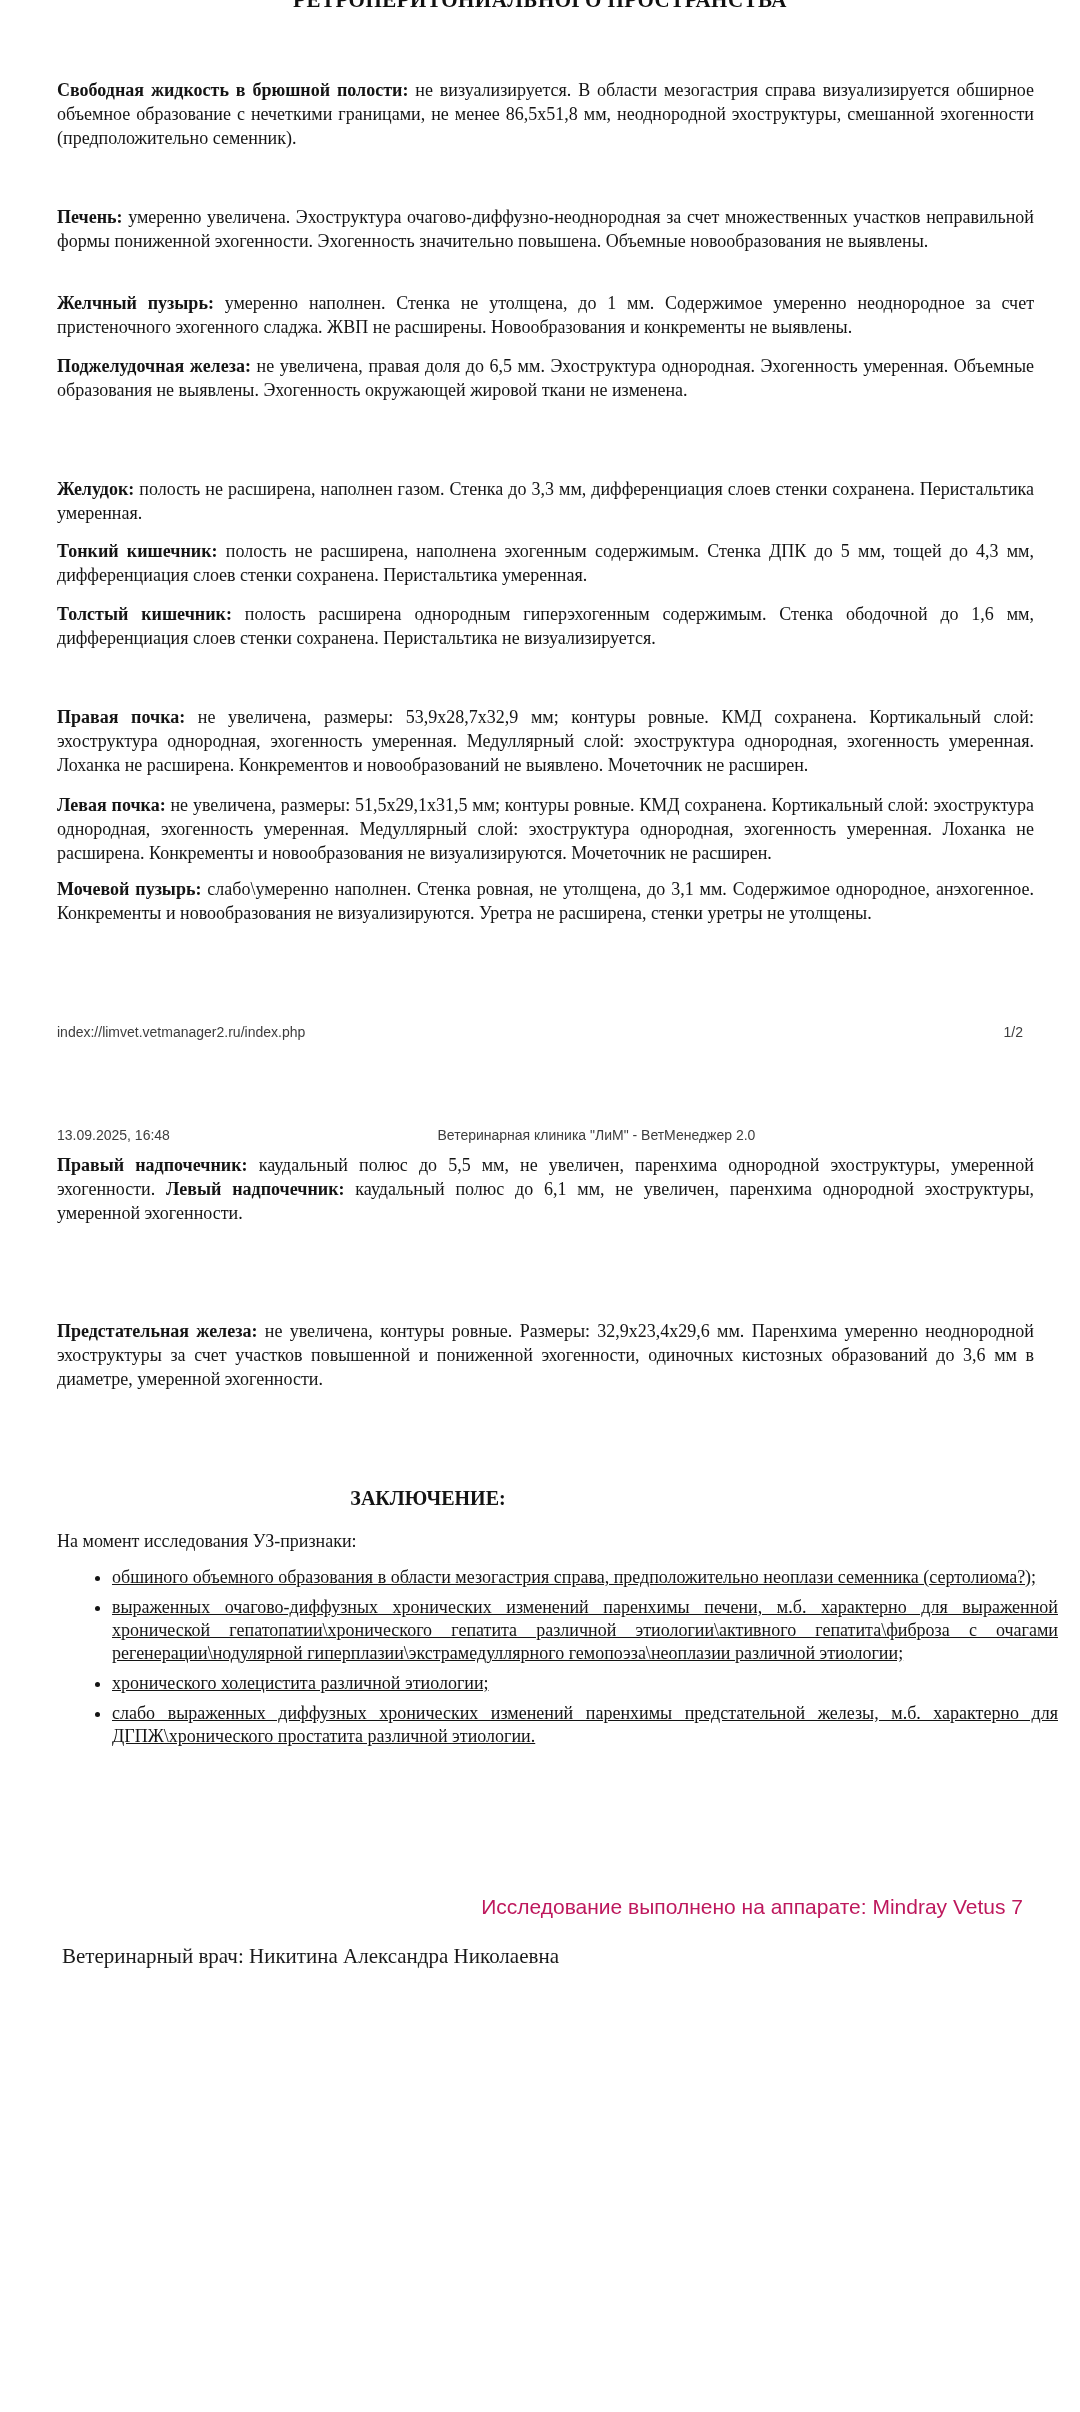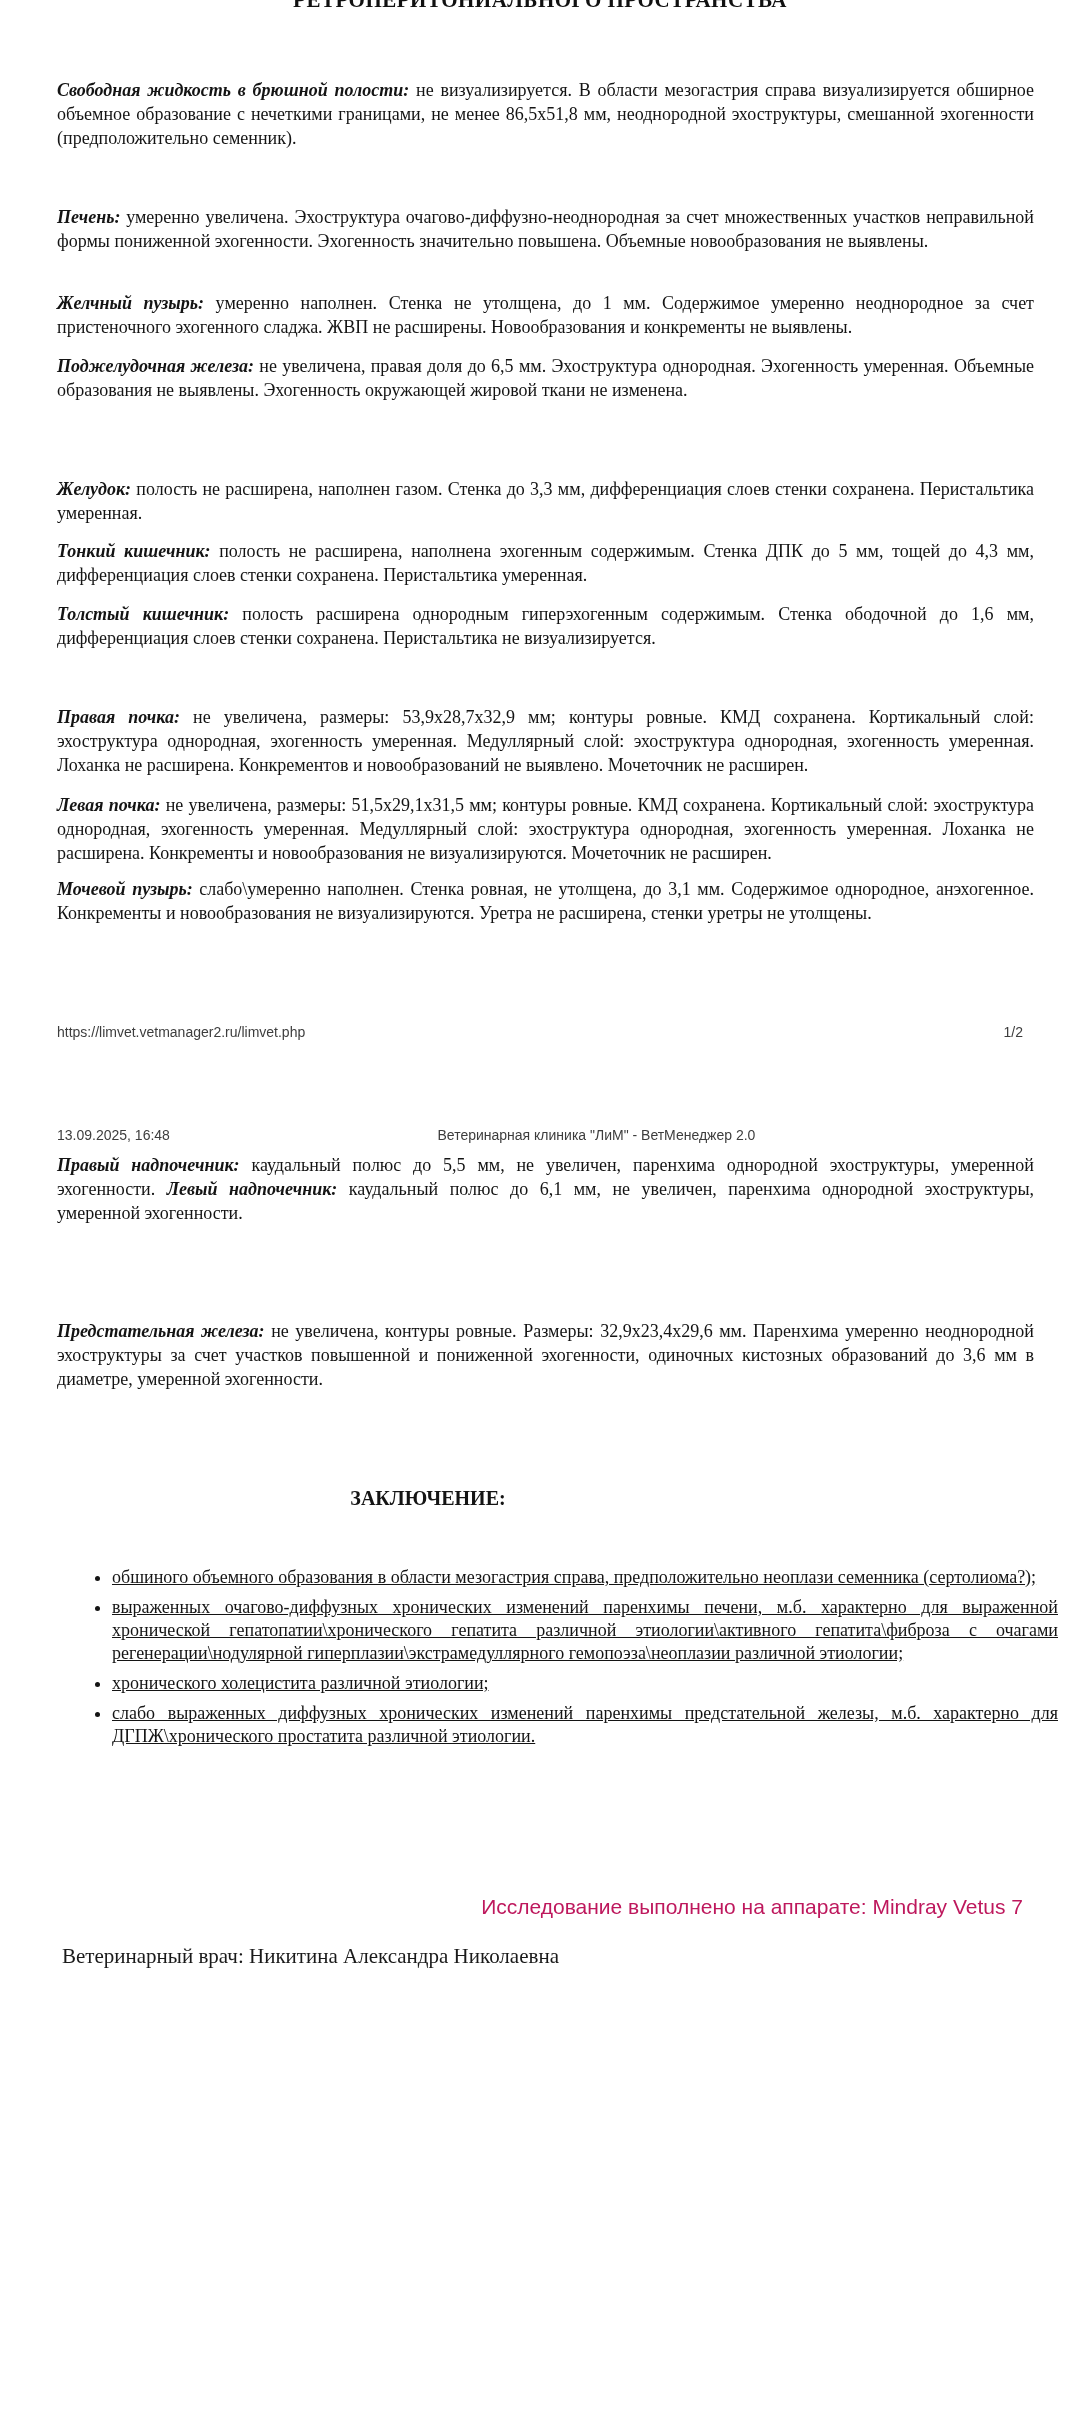--- a/index.html
+++ b/index.html
@@ -13,21 +13,21 @@
   }
   .doc-title {
     position:absolute; top:-12px; left:0; width:1080px;
     text-align:center; font-weight:bold; font-size:21px; line-height:24px;
     letter-spacing:0.5px; color:#111;
   }
   .body-para {
     position:absolute; left:57px; width:977px; margin:0;
     font-size:18px; line-height:24px; text-align:justify;
   }
-  .body-para b { font-weight:bold;font-style:italic; }
+  .body-para b { font-weight:bold; }
   .chrome {
     font-family:"Liberation Sans", sans-serif;
     font-size:14px; color:#3d3d3d;
   }
   .footer-row {
     position:absolute; top:1024px; left:57px; width:966px;
     display:flex; justify-content:space-between; align-items:baseline;
   }
   .header-row {
     position:absolute; top:1127px; left:57px; width:966px;
@@ -88,36 +88,37 @@
 
   <p class="body-para" style="top:602px"><b>Толстый кишечник:</b><span> полость расширена однородным гиперэхогенным содержимым. Стенка ободочной до 1,6 мм, дифференциация слоев стенки сохранена. Перистальтика не визуализируется.</span></p>
 
   <p class="body-para" style="top:705px"><b>Правая почка:</b><span> не увеличена, размеры: 53,9x28,7x32,9 мм; контуры ровные. КМД сохранена. Кортикальный слой: эхоструктура однородная, эхогенность умеренная. Медуллярный слой: эхоструктура однородная, эхогенность умеренная. Лоханка не расширена. Конкрементов и новообразований не выявлено. Мочеточник не расширен.</span></p>
 
   <p class="body-para" style="top:793px"><b>Левая почка:</b><span> не увеличена, размеры: 51,5x29,1x31,5 мм; контуры ровные. КМД сохранена. Кортикальный слой: эхоструктура однородная, эхогенность умеренная. Медуллярный слой: эхоструктура однородная, эхогенность умеренная. Лоханка не расширена. Конкременты и новообразования не визуализируются. Мочеточник не расширен.</span></p>
 
   <p class="body-para" style="top:877px"><b>Мочевой пузырь:</b><span> слабо\умеренно наполнен. Стенка ровная, не утолщена, до 3,1 мм. Содержимое однородное, анэхогенное. Конкременты и новообразования не визуализируются. Уретра не расширена, стенки уретры не утолщены.</span></p>
 
   <div class="footer-row chrome">
-    <span>https://limvet.vetmanager2.ru/limvet.php</span>
+    <span>index://limvet.vetmanager2.ru/index.php</span>
     <span>1/2</span>
   </div>
 
   <div class="header-row chrome">
     <span>13.09.2025, 16:48</span>
     <span class="clinic">Ветеринарная клиника "ЛиМ" - ВетМенеджер 2.0</span>
   </div>
 
   <p class="body-para" style="top:1153px"><b>Правый надпочечник:</b><span> каудальный полюс до 5,5 мм, не увеличен, паренхима однородной эхоструктуры, умеренной эхогенности. </span><b>Левый надпочечник:</b><span> каудальный полюс до 6,1 мм, не увеличен, паренхима однородной эхоструктуры, умеренной эхогенности.</span></p>
 
 
   <p class="body-para" style="top:1319px"><b>Предстательная железа:</b><span> не увеличена, контуры ровные. Размеры: 32,9x23,4x29,6 мм. Паренхима умеренно неоднородной эхоструктуры за счет участков повышенной и пониженной эхогенности, одиночных кистозных образований до 3,6 мм в диаметре, умеренной эхогенности.</span></p>
 
   <div class="concl-heading">ЗАКЛЮЧЕНИЕ:</div>
 
+  <p class="concl-intro">На момент исследования УЗ-признаки:</p>
 
   <ul class="concl-list">
     <li>обшиного объемного образования в области мезогастрия справа, предположительно неоплази семенника (сертолиома?);</li>
     <li>выраженных очагово-диффузных хронических изменений паренхимы печени, м.б. характерно для выраженной хронической гепатопатии\хронического гепатита различной этиологии\активного гепатита\фиброза с очагами регенерации\нодулярной гиперплазии\экстрамедуллярного гемопоэза\неоплазии различной этиологии;</li>
     <li>хронического холецистита различной этиологии;</li>
     <li>слабо выраженных диффузных хронических изменений паренхимы предстательной железы, м.б. характерно для ДГПЖ\хронического простатита различной этиологии.</li>
   </ul>
 
 
   <p class="device-line">Исследование выполнено на аппарате: Mindray Vetus 7</p>

